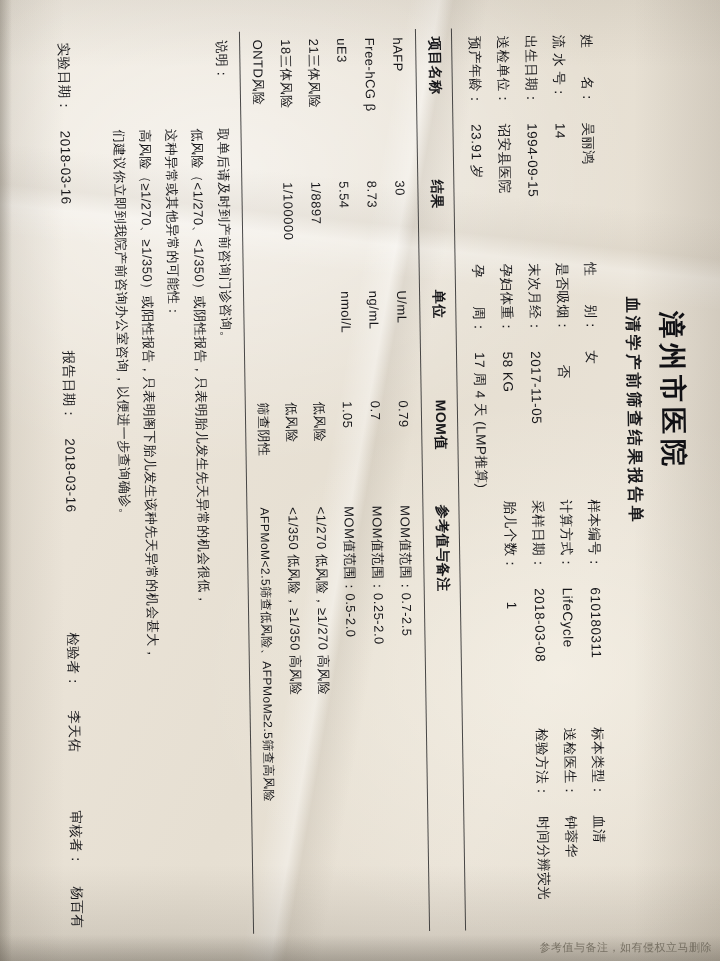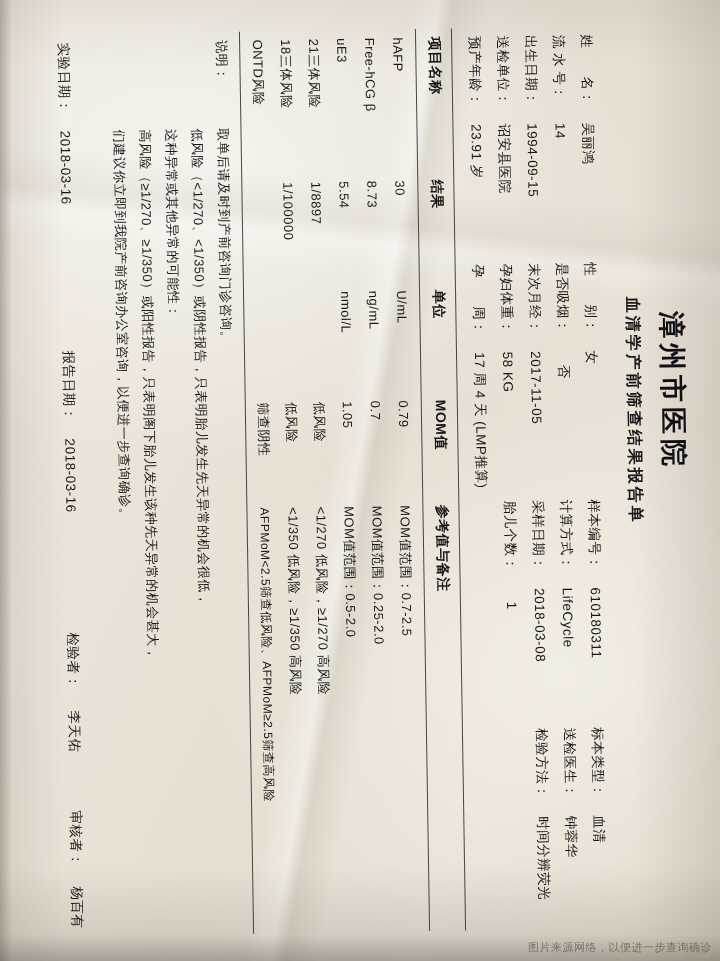--- a/index.html
+++ b/index.html
@@ -253,14 +253,14 @@
     <div class="vtext foot" style="left:110px; top:628px;">2018-03-16</div>
     <div class="vtext foot" style="left:330px; top:628px;">报告日期：</div>
     <div class="vtext foot" style="left:418px; top:628px;">2018-03-16</div>
     <div class="vtext foot" style="left:612px; top:628px;">检验者：</div>
     <div class="vtext foot" style="left:690px; top:628px;">李天佑</div>
     <div class="vtext foot" style="left:790px; top:628px;">审核者：</div>
     <div class="vtext foot" style="left:866px; top:628px;">杨百有</div>
 
   </div>
 
-  <div id="watermark">图片来源网络，以便进一步查询确诊</div>
+  <div id="watermark">参考值与备注，如有侵权立马删除</div>
 </div>
 
 </body></html>

